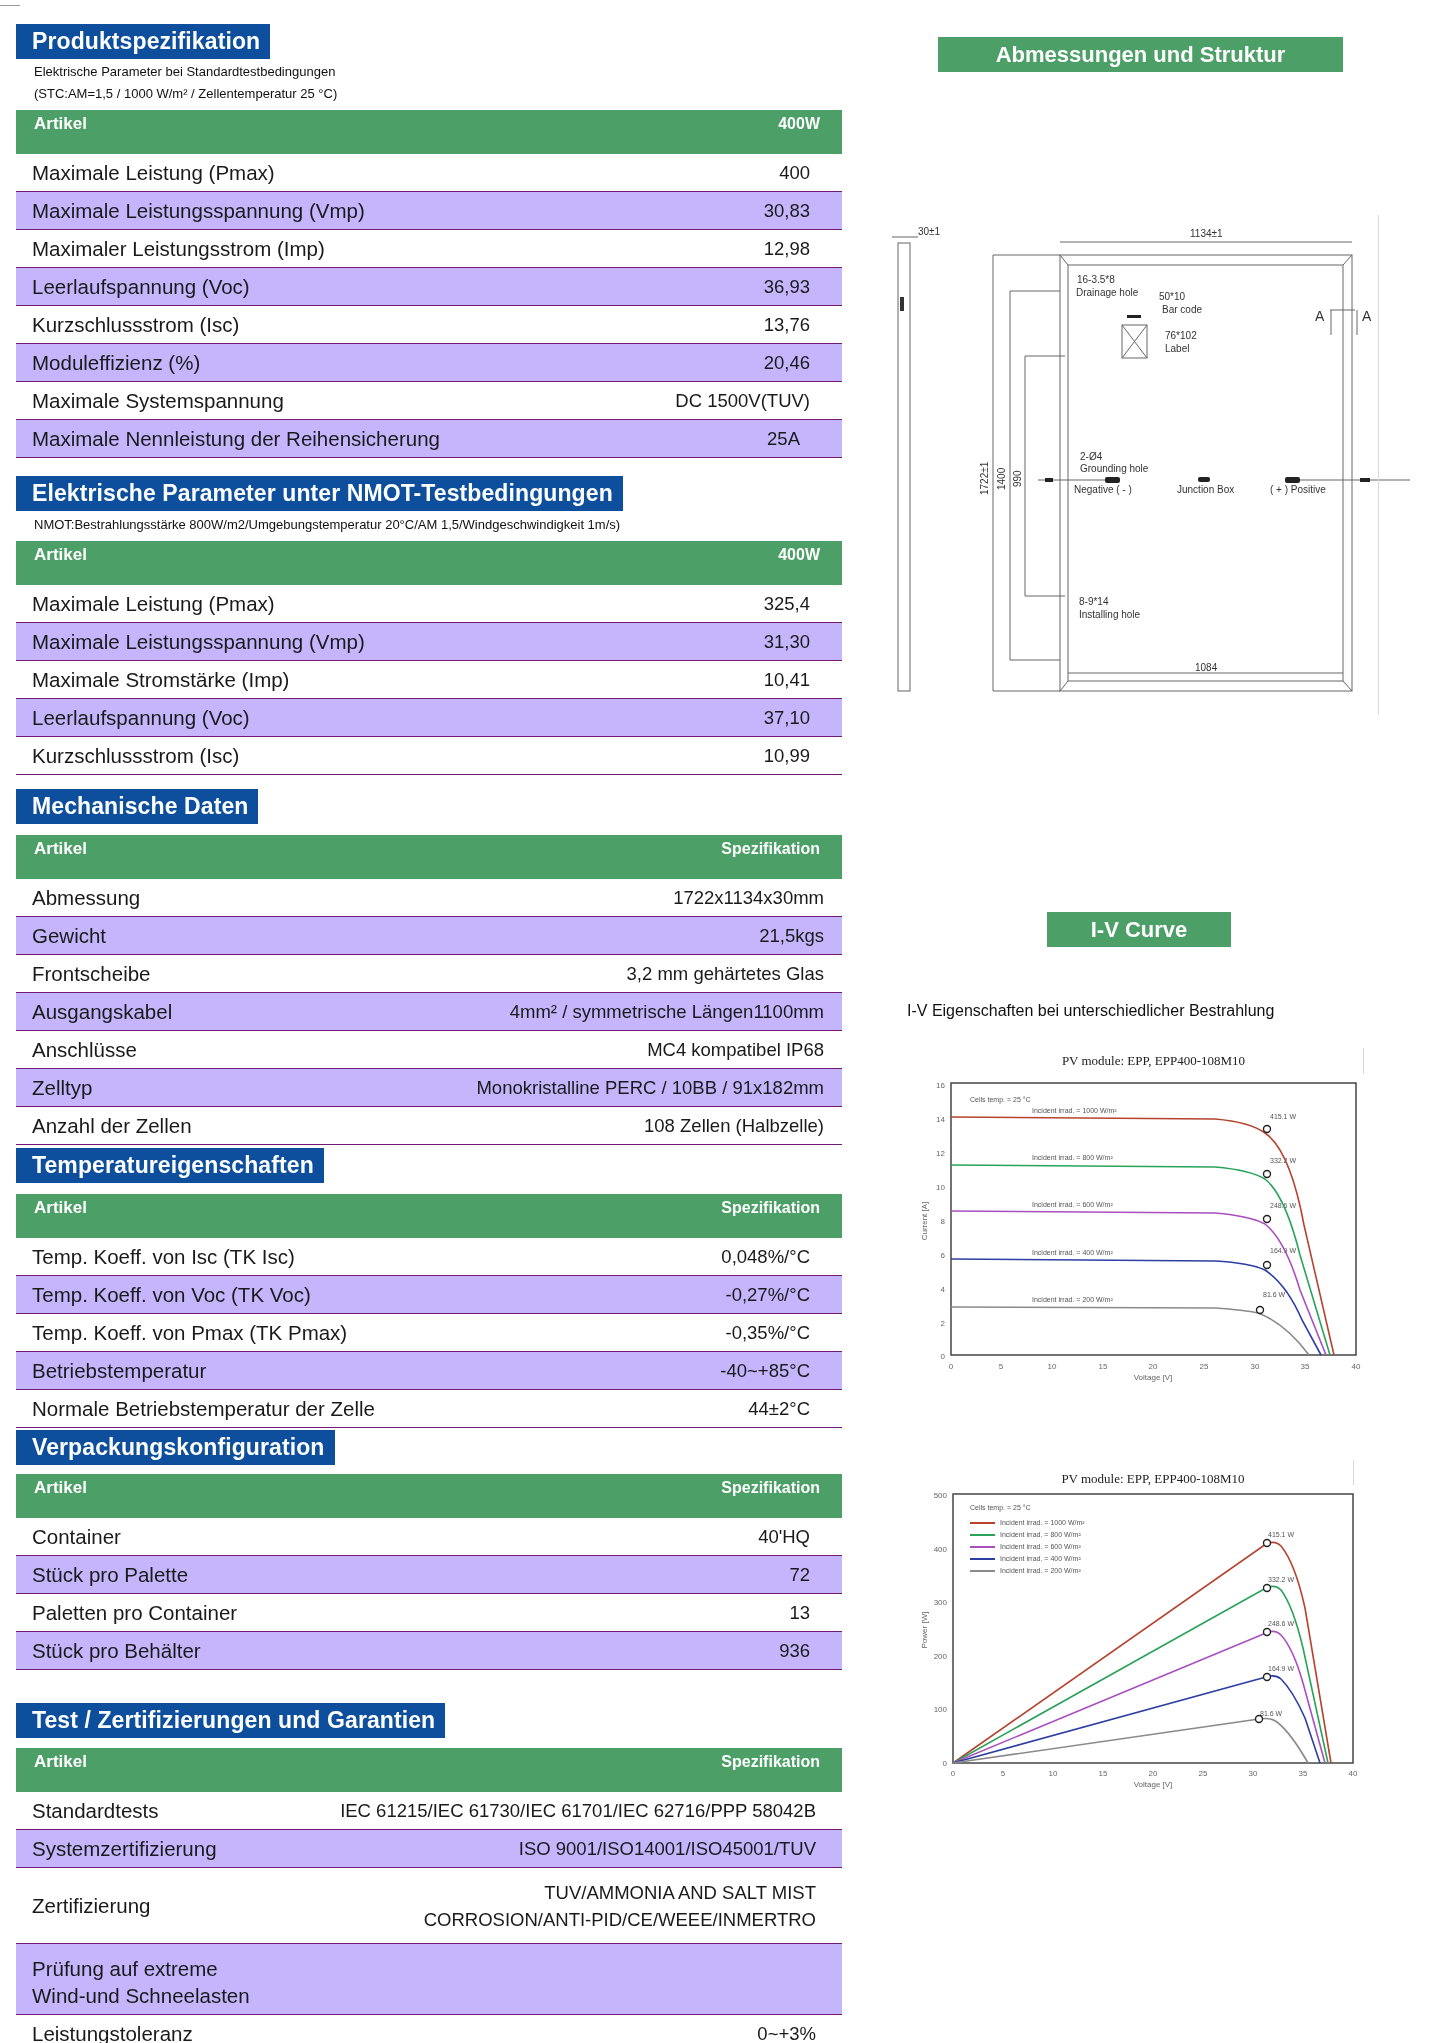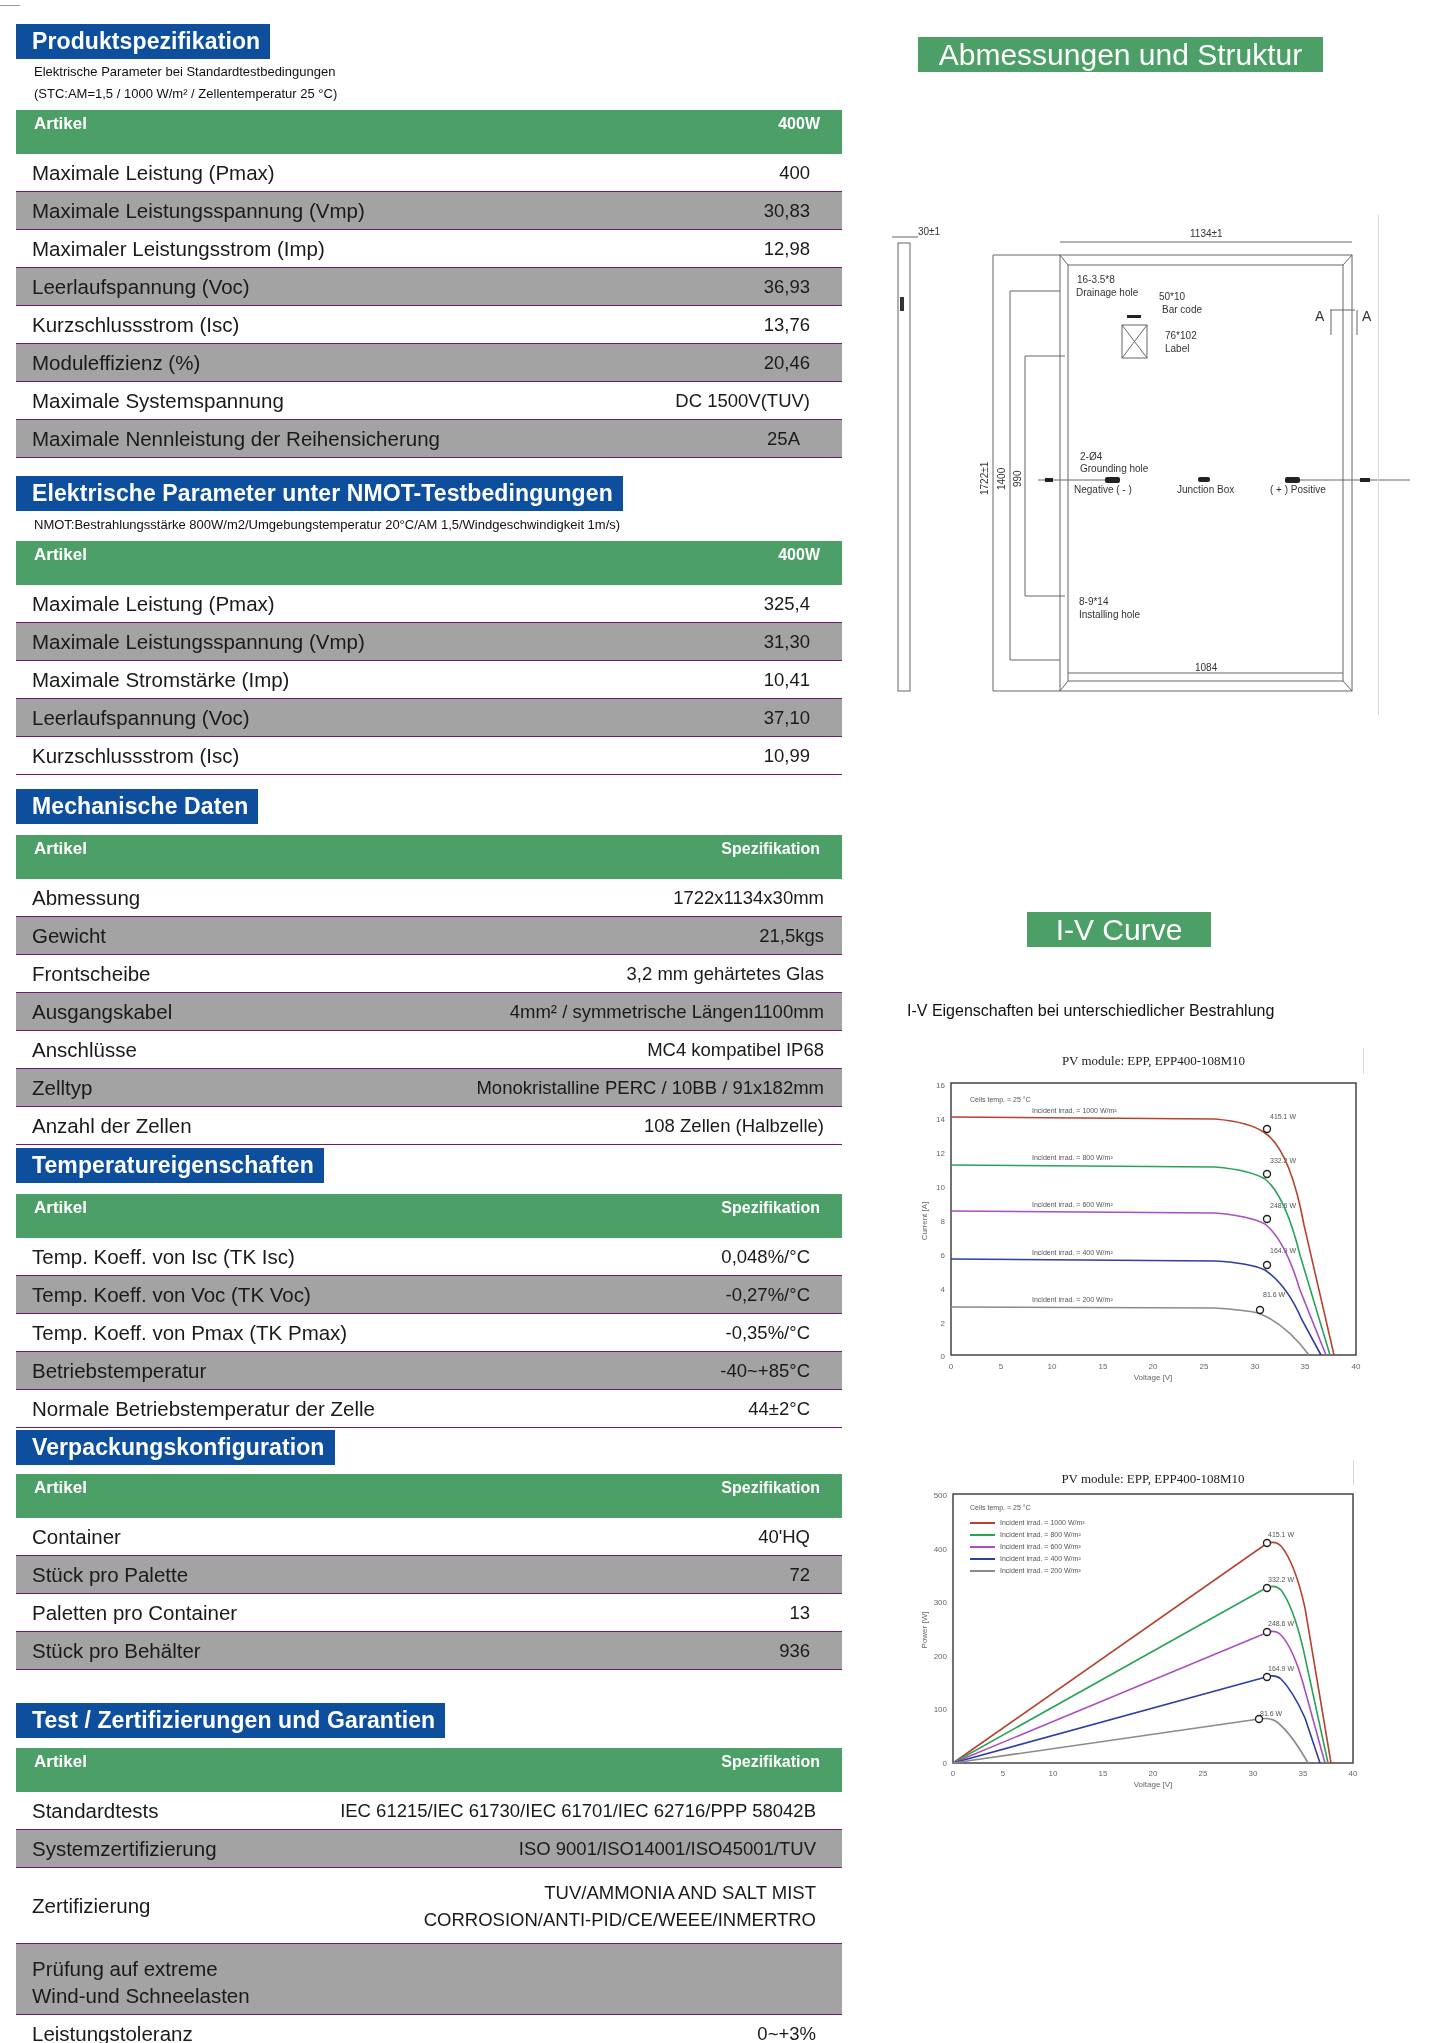--- a/index.html
+++ b/index.html
@@ -10,28 +10,28 @@
   .left-col { position: absolute; left: 16px; top: 24px; width: 826px; }
   .section-title { display: inline-block; background: #0d4f9c; color: #fff; font-weight: bold;
                    font-size: 23px; line-height: 35px; height: 35px; padding: 0 10px 0 16px; letter-spacing: 0.1px; }
   .section-sub { font-size: 13px; color: #111; padding-left: 18px; line-height: 22px; }
   .spec-table { width: 826px; margin-top: 6px; }
   .th-row { background: #4c9f66; color: #fff; font-weight: bold; height: 28px; display: flex;
             align-items: center; justify-content: space-between; font-size: 17px; padding: 0 22px 16px 18px; }
   .th-row .th-right { font-size: 16px; }
   .tr { display: flex; align-items: center; justify-content: space-between; height: 37px;
         font-size: 20.5px; padding: 0 18px 0 16px; border-bottom: 1px solid #701a75; }
-  .tr.alt { background: #a3a3a3; gap: 34px; }
+  .tr.alt { background: #c4b5fd; gap: 34px; }
   .tr .td-left { flex: 0 0 auto; }
   .tr .td-right { text-align: right; font-size: 18.5px; }
   .tr .td-right.multi { line-height: 27px; }
   .tr .td-left.multi { line-height: 27px; }
   .pad-right-num .td-right { padding-right: 14px; }
-  .green-title { position: absolute; background: #4c9f66; color: #fff; font-weight: normal; font-size: 30px;
-                 line-height: 35px; height: 35px; text-align: center; }
+  .green-title { position: absolute; background: #4c9f66; color: #fff; font-weight: bold; font-size: 22px;
+                 line-height: 35px; height: 35px; text-align: center; margin-left: 20px; }
   .iv-sub { position: absolute; font-size: 16px; color: #111; }
   .drawing { position: absolute; }
   .chart-title { position: absolute; font-family: "Liberation Serif", "DejaVu Serif", serif; font-size: 13px; color: #222; text-align: center; }
   .chart-wrap { position: absolute; }
   .vline { position: absolute; width: 1px; background: #d9d9d9; }
 </style>
 </head>
 <body>
 
 <div class="corner-mark"></div>

